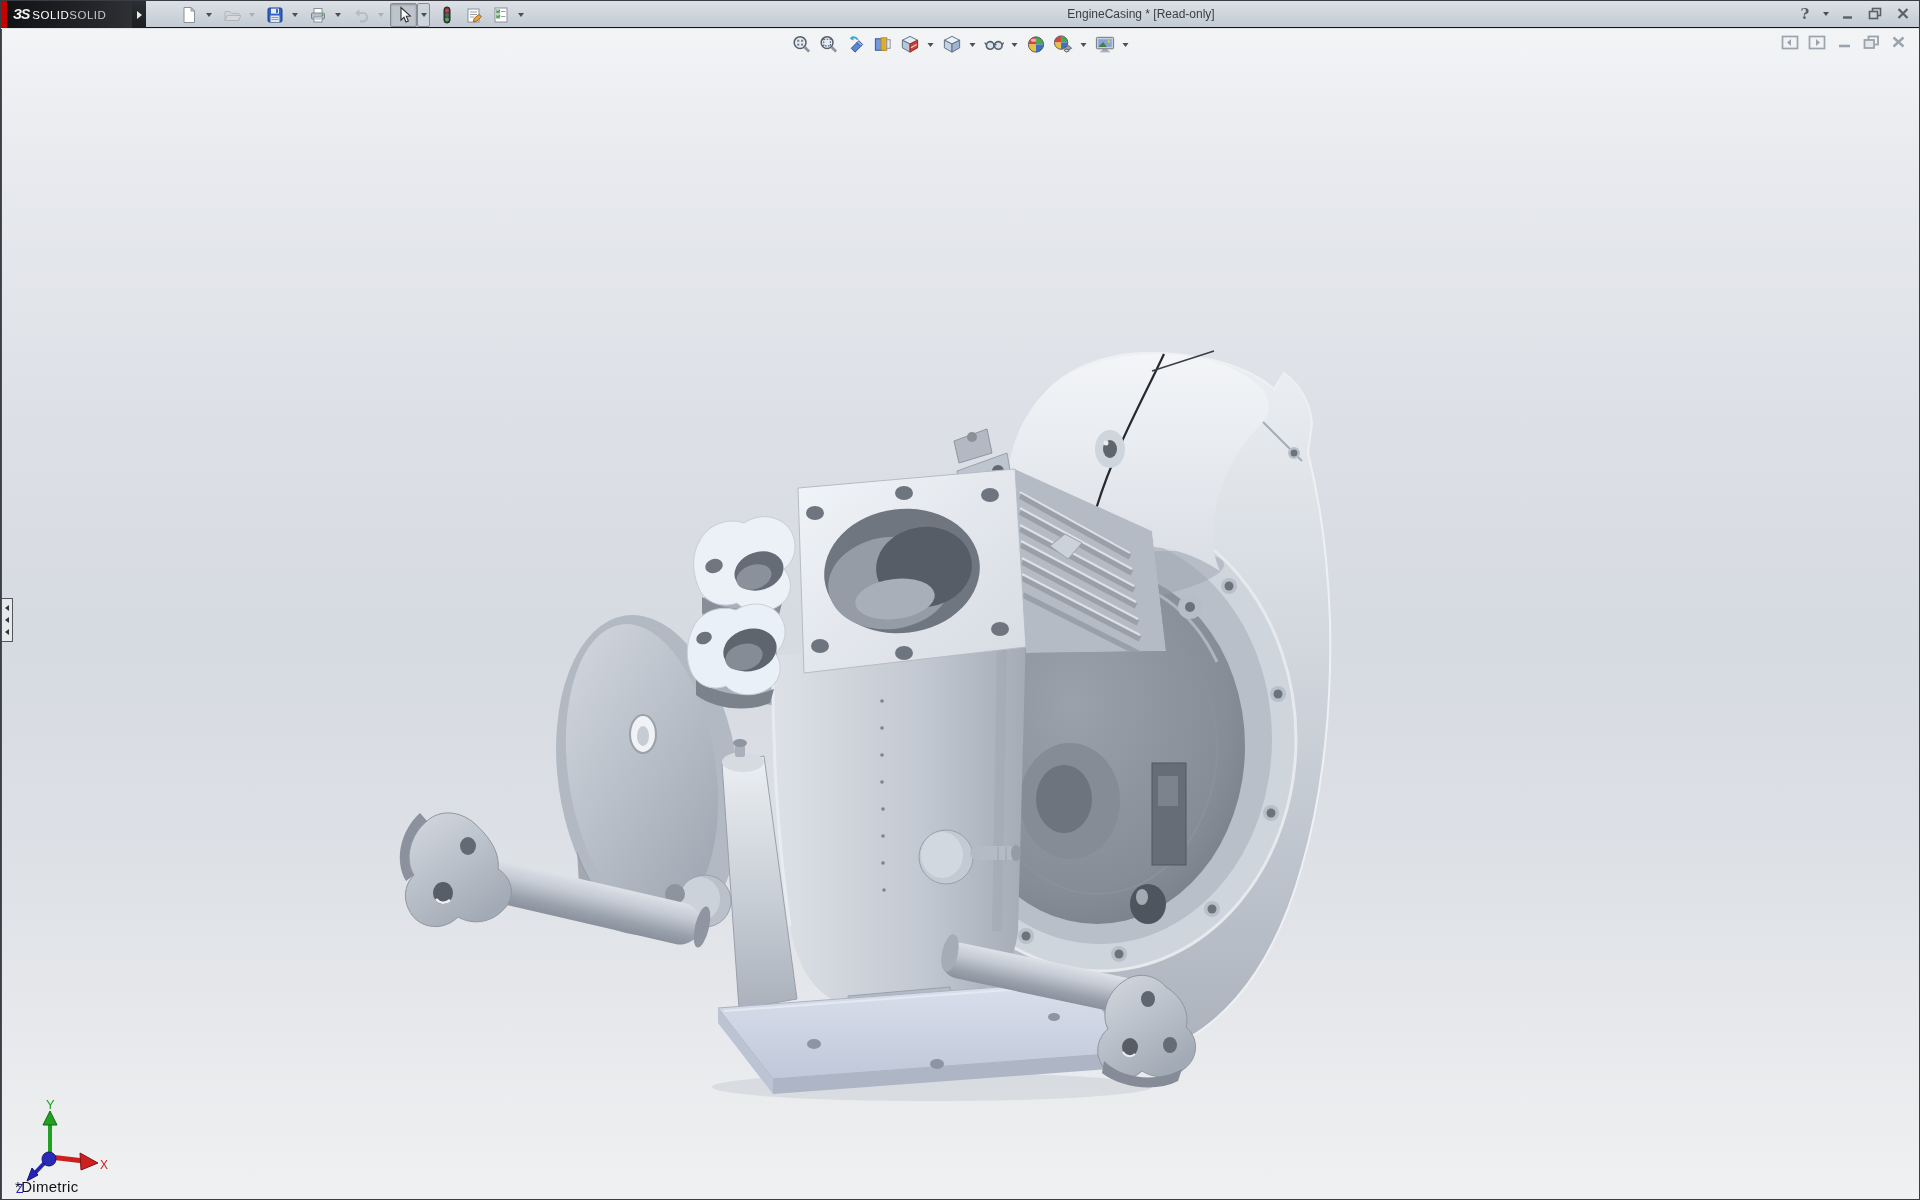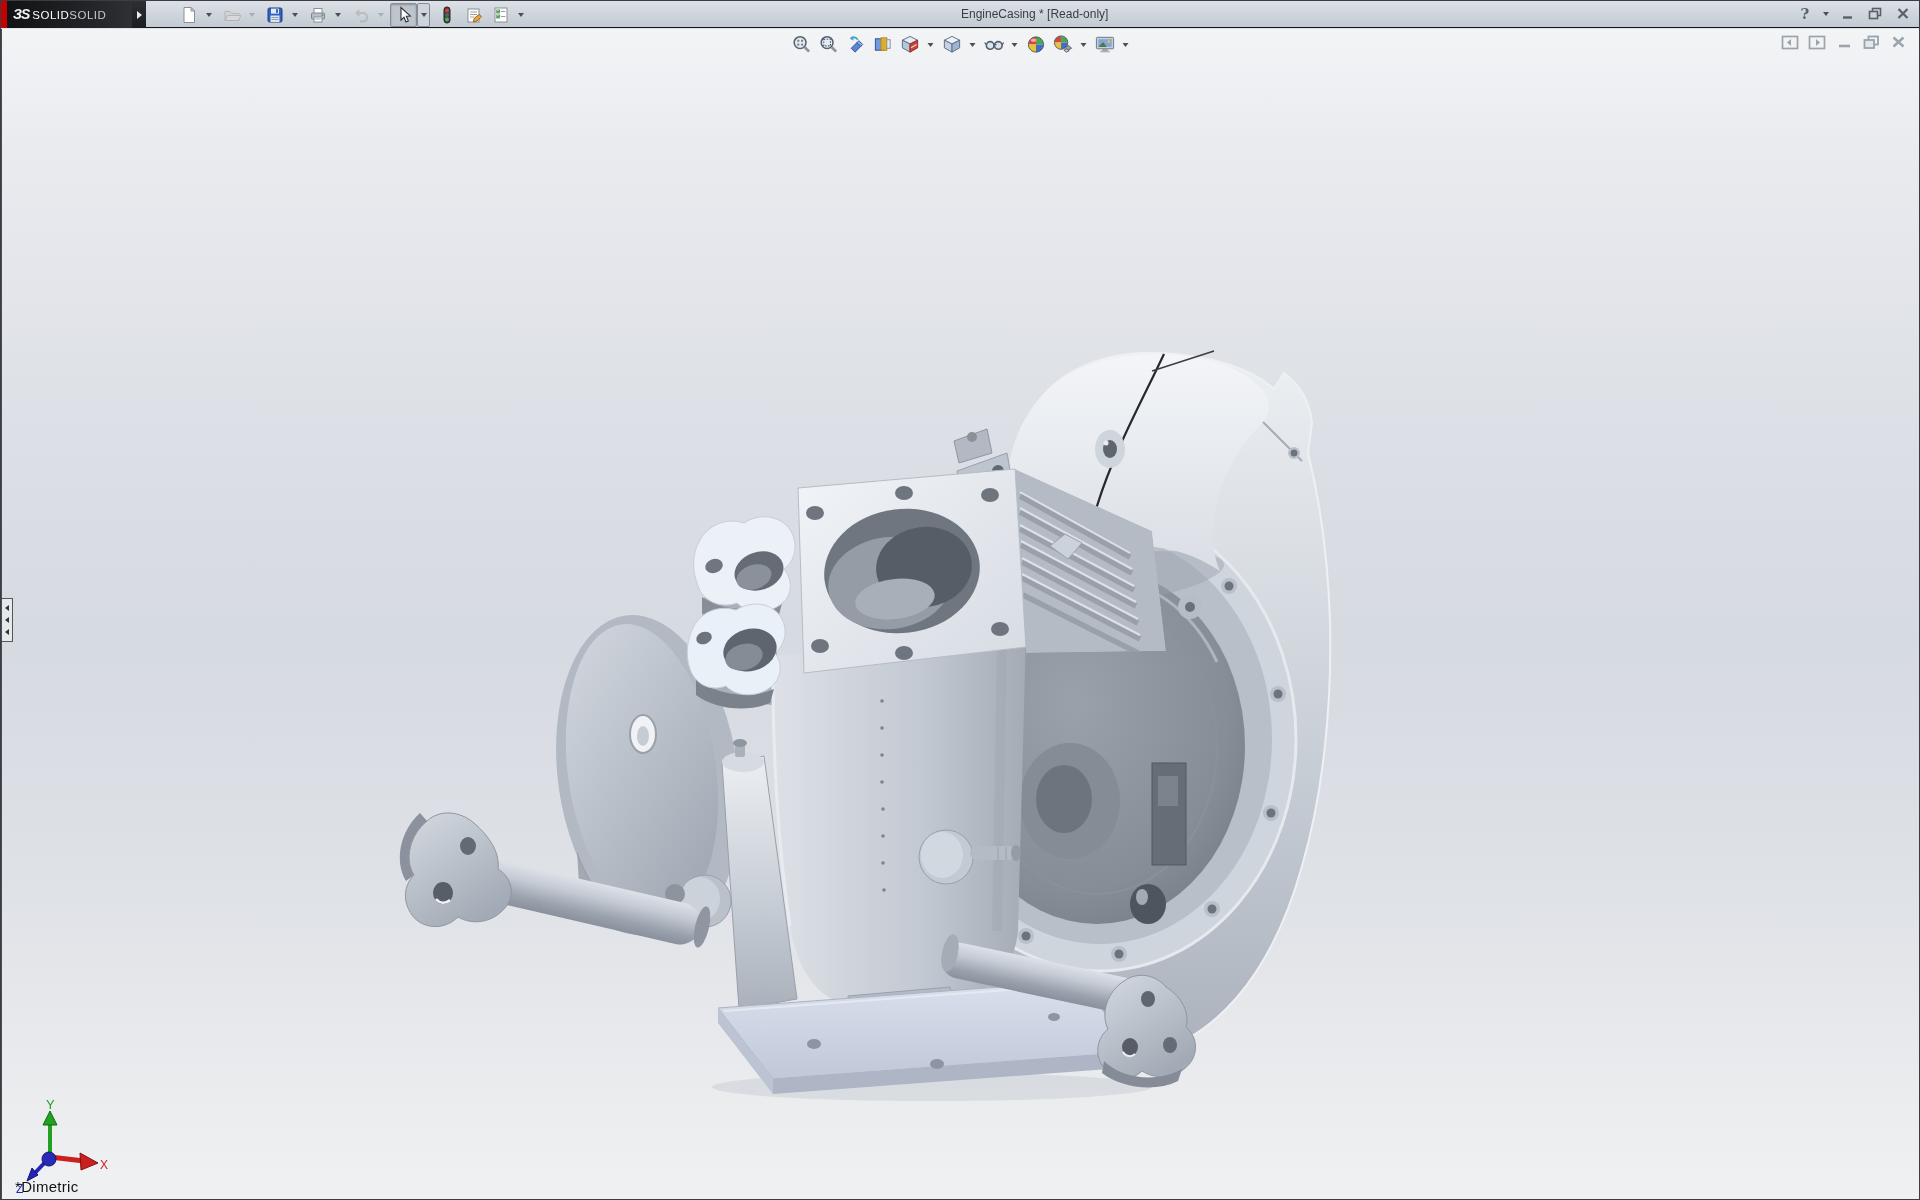--- a/index.html
+++ b/index.html
@@ -31,21 +31,21 @@
   .tb-btn.pressed { background:#bdc4cc; border:1px solid #868d95;
     box-shadow:inset 0 1px 2px rgba(0,0,0,.25); }
   .tb-dd { width:13px; height:24px; display:flex; align-items:center;
     justify-content:center; margin-right:3px; }
   .tb-dd.boxed { border:1px solid #868d95; background:#ced4db; border-radius:2px; }
   .dd-arrow { width:0; height:0; border-top:4px solid #4a4f55;
     border-left:3.5px solid transparent; border-right:3.5px solid transparent; }
   .dd-arrow.dis { border-top-color:#a9afb7; }
   .disabled { opacity:.45; filter:grayscale(.9); }
 
-  .win-title { position:absolute; left:960px; top:6px; width:360px; 
+  .win-title { position:absolute; left:960px; top:6px; width:360px; text-align:center;
     font-size:12px; color:#393e44; }
 
   .win-controls { position:absolute; right:6px; top:2px; display:flex;
     align-items:center; gap:4px; }
   .wc { width:24px; height:21px; display:flex; align-items:center;
     justify-content:center; color:#5a6067; border-radius:2px; }
   .wc-help { font-family:"DejaVu Serif", serif; font-size:15px; font-weight:bold; }
   .wc-dd { width:10px; }
 
   

